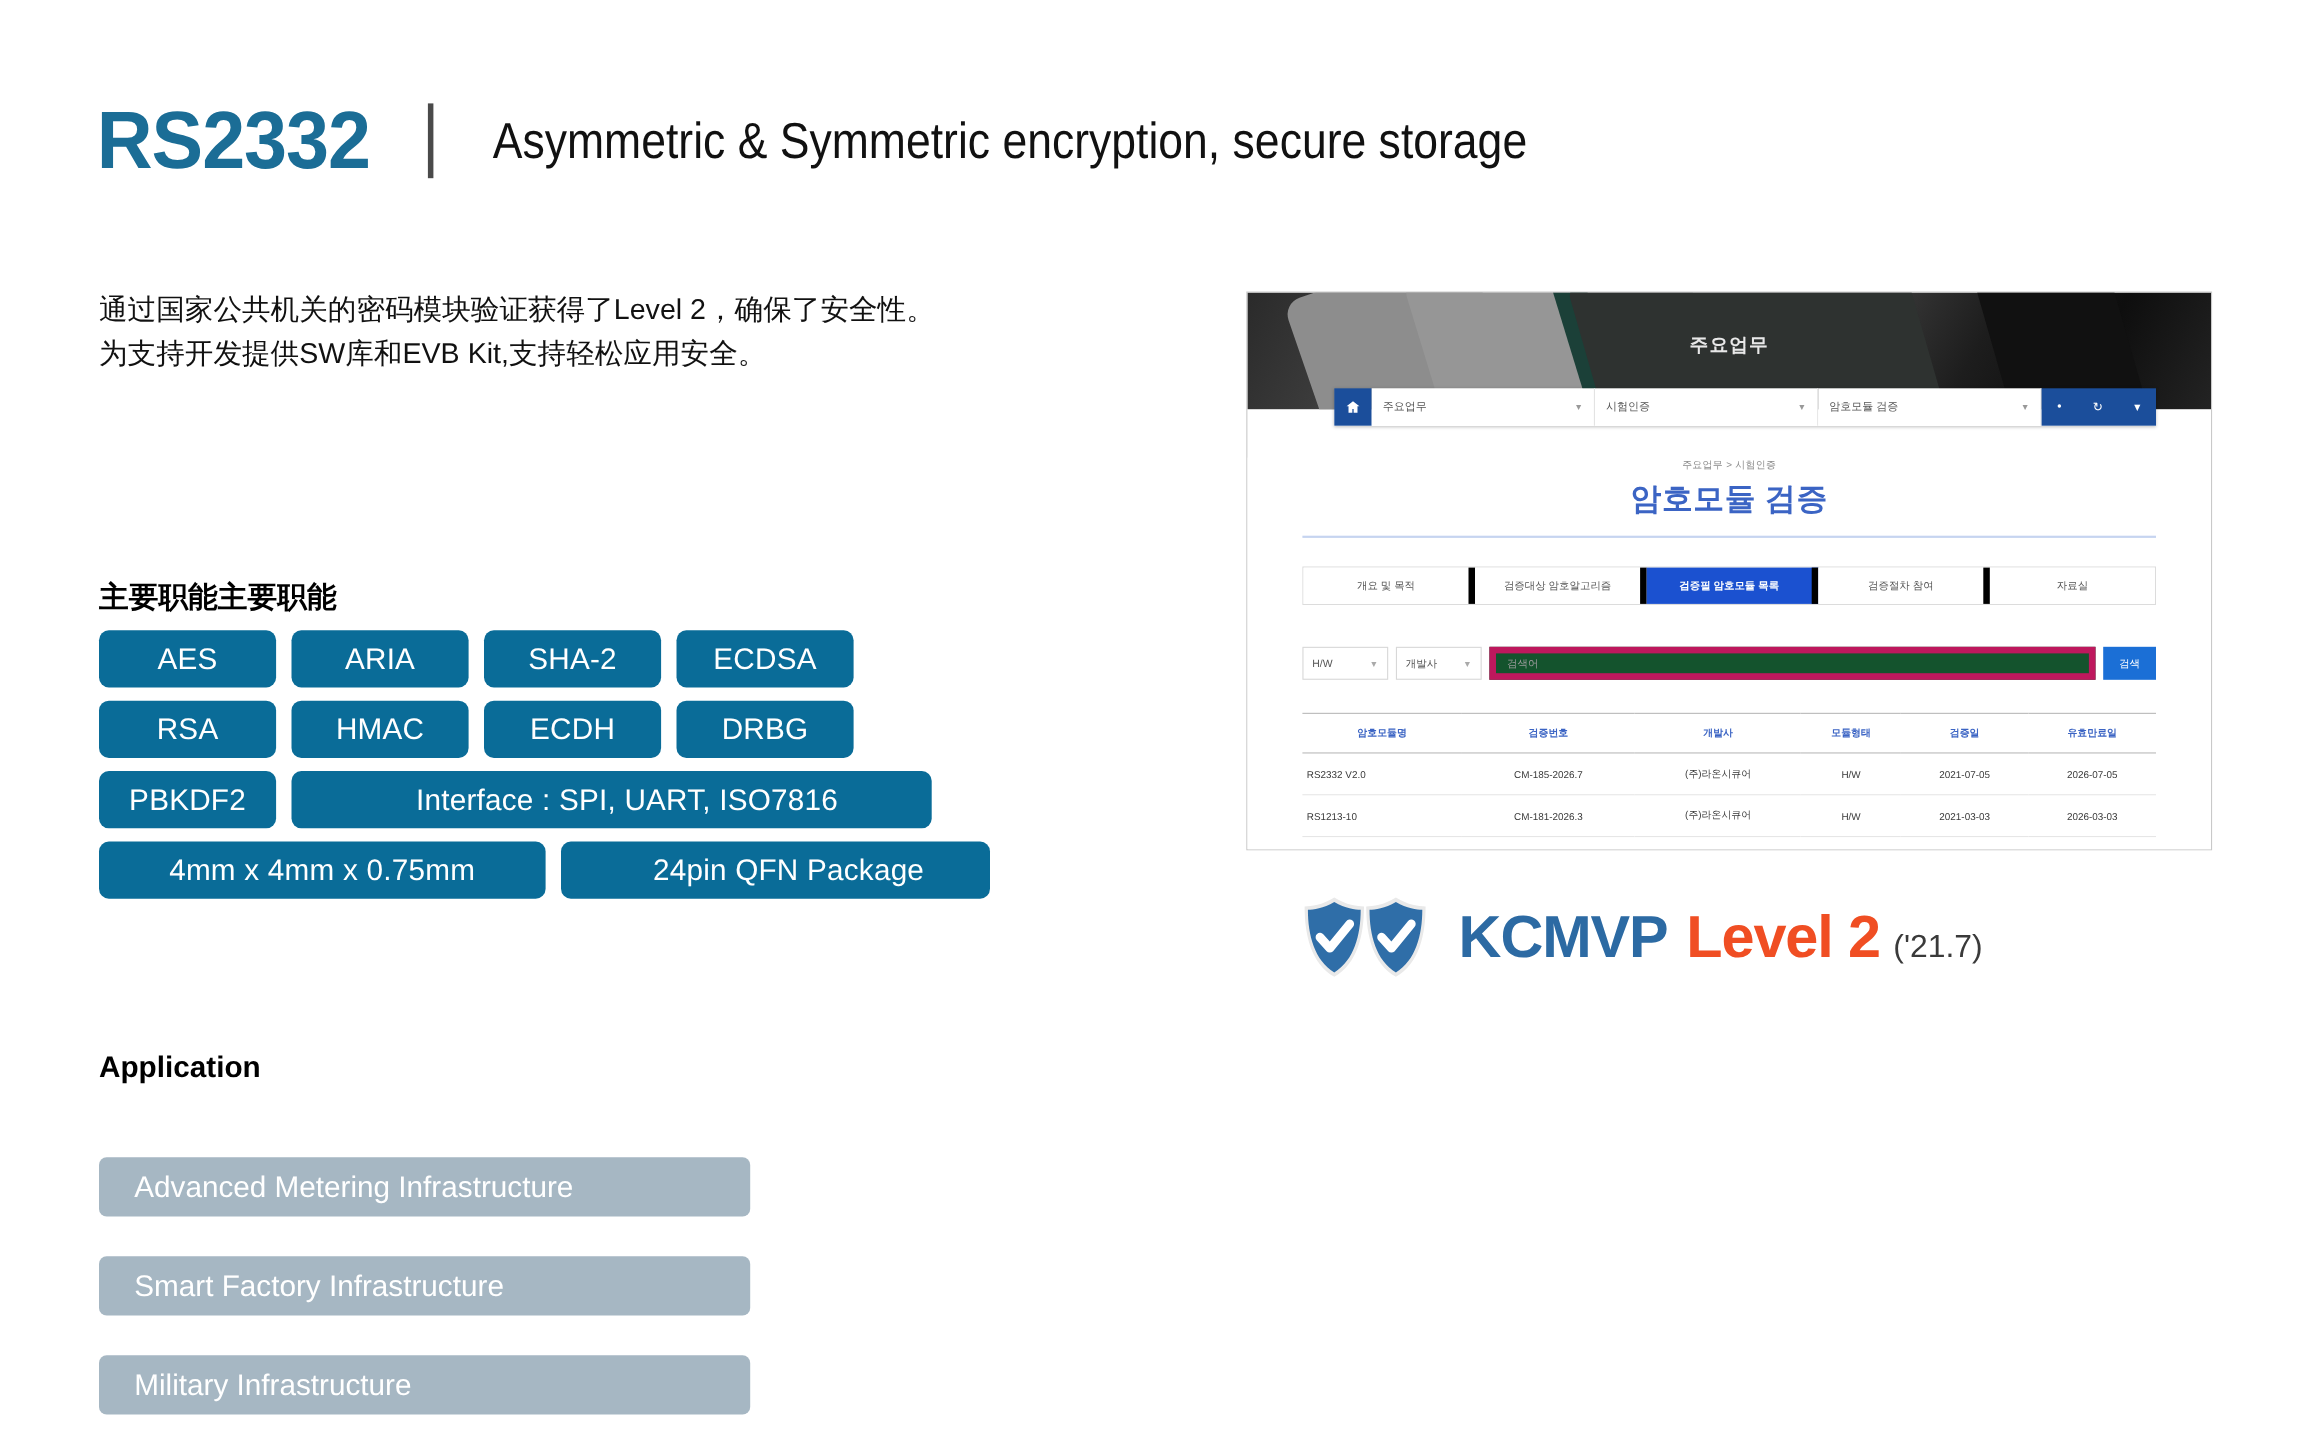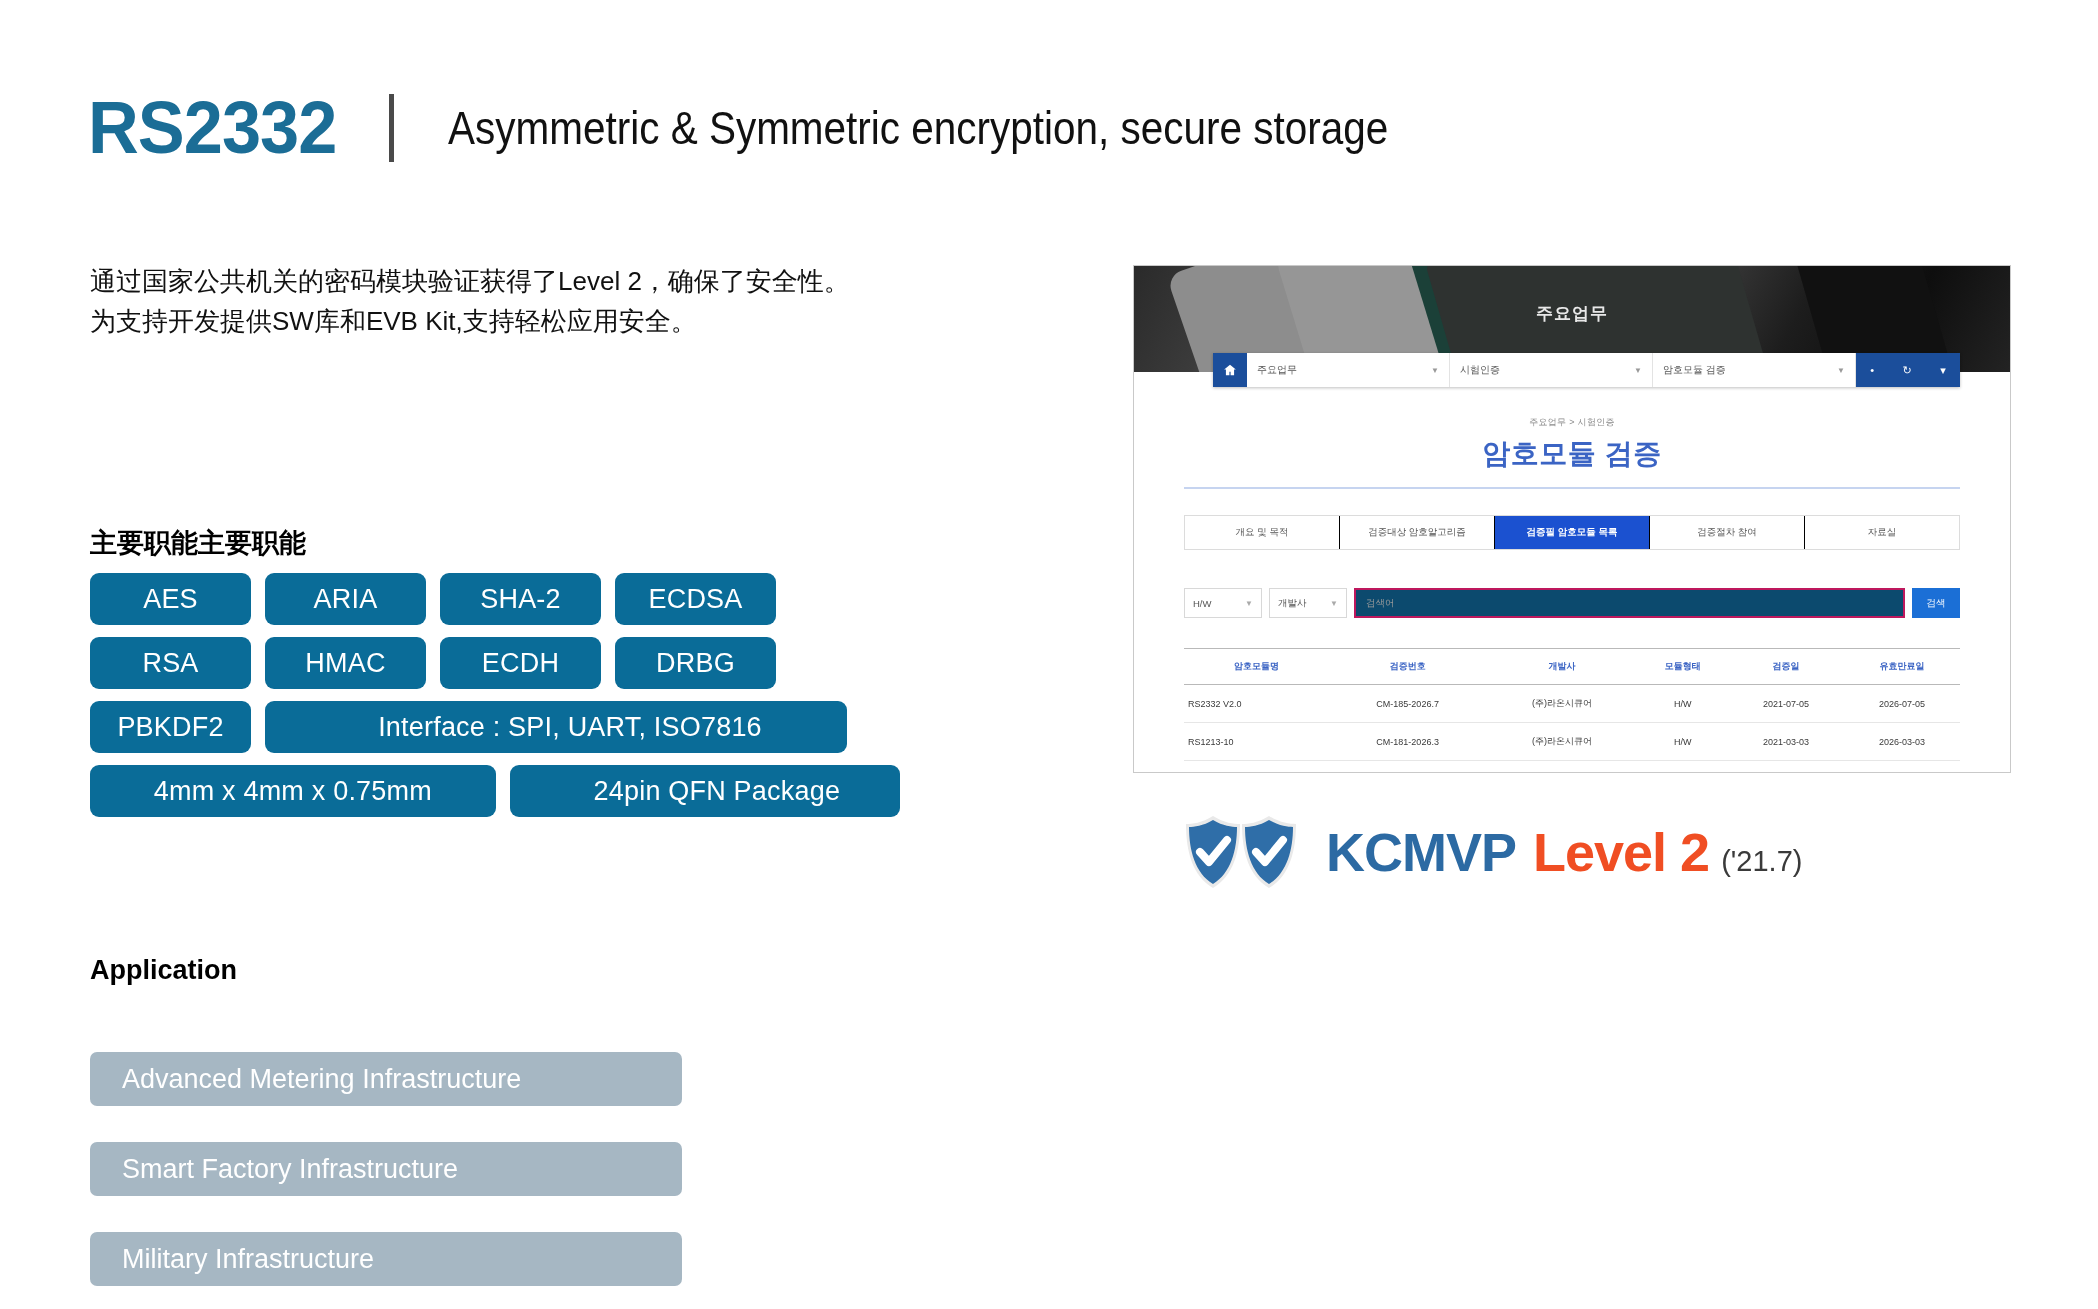--- a/index.html
+++ b/index.html
@@ -278,21 +278,21 @@
     border: 1px solid #dcdcdc;
   }
   .tab {
     flex: 1;
     height: 33px;
     display: flex;
     align-items: center;
     justify-content: center;
     font-size: 9.5px;
     color: #555;
-    border-right: 1px solid #000000;
+    border-right: 6px solid #000000;
     background: #ffffff;
     text-align: center;
     padding: 0 2px;
   }
   .tab:last-child { border-right: none; }
   .tab.active {
     background: #1B51D0;
     color: #ffffff;
     font-weight: 700;
   }
@@ -311,27 +311,27 @@
     justify-content: space-between;
     padding: 0 8px;
     font-size: 9.5px;
     color: #555;
     background: #fff;
   }
   .sb-select .cv { color: #aaa; font-size: 8px; }
   .sb-input {
     flex: 1;
     height: 30px;
-    border: 2px solid #be185d;
+    border: 6px solid #be185d;
     display: flex;
     align-items: center;
     padding: 0 10px;
     font-size: 9.5px;
     color: #9a9a9a;
-    background: #0c4a6e;
+    background: #14532d;
   }
   .sb-btn {
     width: 48px;
     height: 30px;
     background: #1B6FD6;
     color: #fff;
     display: flex;
     align-items: center;
     justify-content: center;
     font-size: 9.5px;

